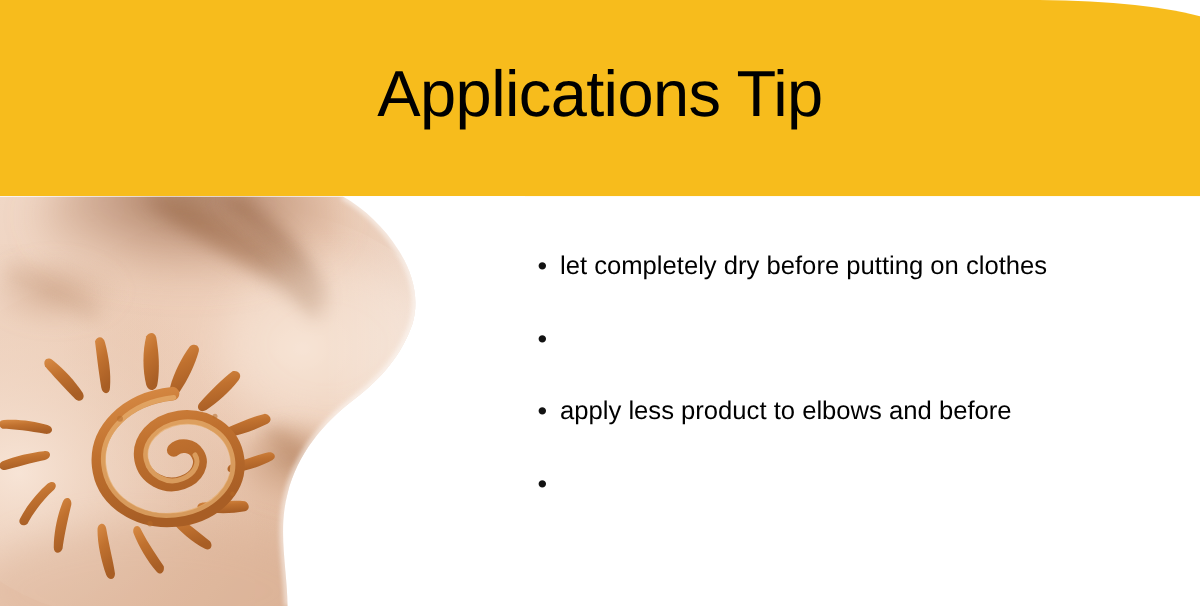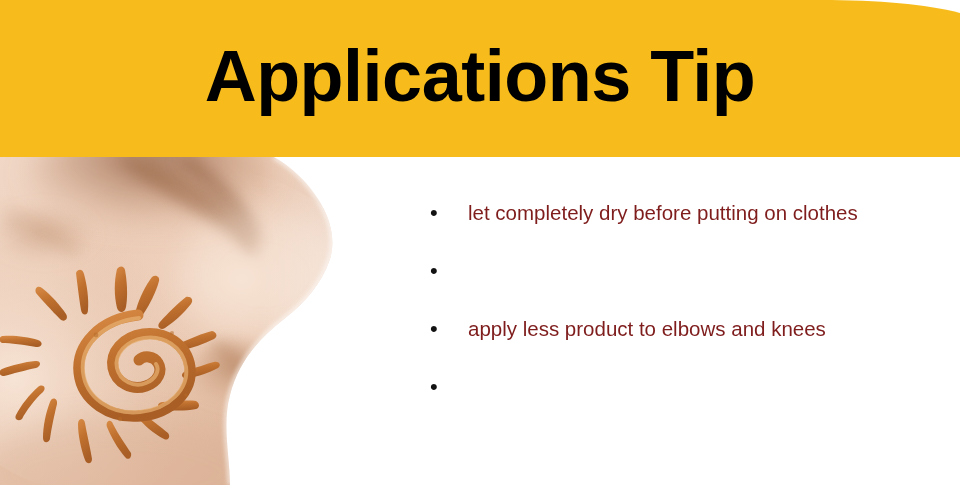--- a/index.html
+++ b/index.html
@@ -41,22 +41,22 @@
   .banner-title {
     position: absolute;
     left: 0;
     top: 0;
     width: 960px;
     height: 157px;
     display: flex;
     align-items: center;
     justify-content: center;
     font-family: "Liberation Sans", sans-serif;
-    font-weight: bold;
-    font-size: 72px;
+    font-weight: normal;
+    font-size: 52px;
     line-height: 1;
     letter-spacing: -0.5px;
     color: #000000;
     padding-bottom: 6px;
     box-sizing: border-box;
     white-space: nowrap;
   }
 
   
   .photo {
@@ -94,23 +94,22 @@
     flex: 0 0 18px;
     font-size: 22px;
     line-height: 26px;
     color: #121212;
     text-align: left;
   }
   .tip-text {
     font-family: "Liberation Sans", sans-serif;
     font-size: 20.5px;
     line-height: 26px;
-    color: #7f1d1d;
+    color: #000000;
     white-space: nowrap;
-    margin-left: 20px;
   }
 </style>
 </head>
 <body>
 
 <div id="infographic">
 
   <div class="banner">
     <svg class="banner-shape" viewBox="0 0 960 157" preserveAspectRatio="none">
       <path d="M0,0 L820,0 C880,0 925,4 960,13 L960,157 L0,157 Z" fill="#F7BC1C"></path>
@@ -313,20 +312,20 @@
   <ul class="tips" style="list-style:none;margin:0;padding:0;">
     <li class="tip-item">
       <span class="tip-bullet">•</span>
       <span class="tip-text">let completely dry before putting on clothes</span>
     </li>
     <li class="tip-item">
       <span class="tip-bullet">•</span>
     </li>
     <li class="tip-item">
       <span class="tip-bullet">•</span>
-      <span class="tip-text">apply less product to elbows and knees</span>
+      <span class="tip-text">apply less product to elbows and before</span>
     </li>
     <li class="tip-item">
       <span class="tip-bullet">•</span>
     </li>
   </ul>
 
 </div>
 
 </body></html>

